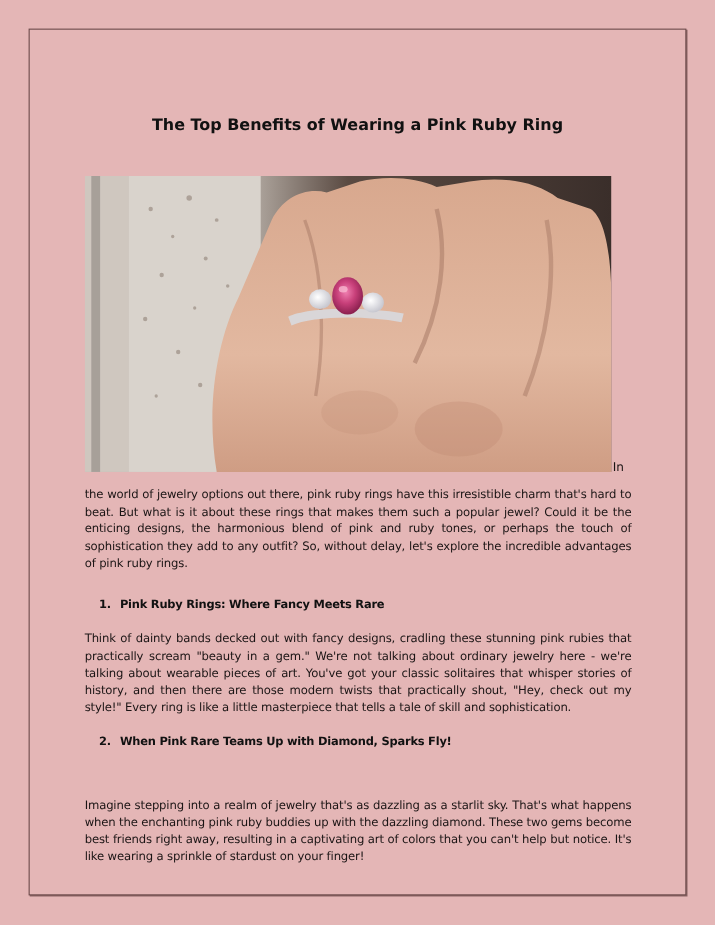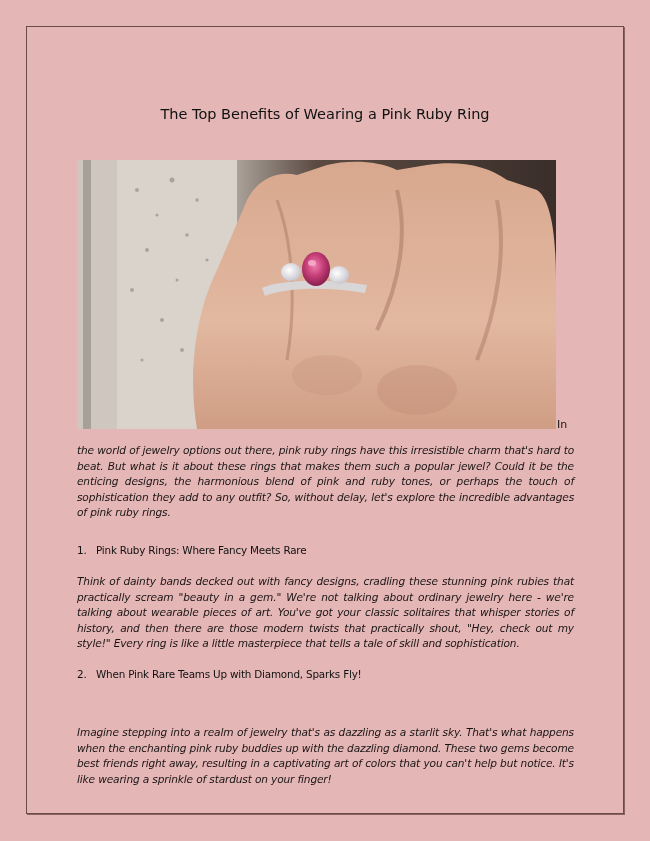--- a/index.html
+++ b/index.html
@@ -25,21 +25,21 @@
       box-shadow: 1px 1px 0 #8a6464;
       box-sizing: border-box;
     }
     .title {
       position: absolute;
       left: 0;
       width: 650px;
       top: 106px;
       text-align: center;
       font-family: "DejaVu Sans", sans-serif;
-      font-weight: normal;
+      font-weight: bold;
       font-size: 14.5px;
       letter-spacing: 0px;
       color: #111;
     }
     .hero {
       position: absolute;
       left: 77px;
       top: 160px;
       width: 479px;
       height: 269px;
@@ -55,27 +55,26 @@
     }
     .text-block {
       position: absolute;
       left: 77px;
       width: 497px;
       font-size: 10.6px;
       line-height: 15.6px;
       text-align: justify;
       color: #1a1414;
       letter-spacing: -0.15px;
-      font-style: italic;
     }
     .heading {
       position: absolute;
-      left: 77px;
+      left: 90px;
       font-size: 10.4px;
-      font-weight: normal;
+      font-weight: bold;
       color: #111;
       letter-spacing: -0.2px;
     }
     .heading .num {
       display: inline-block;
       width: 19px;
     }
   </style>
 </head>
 <body>

